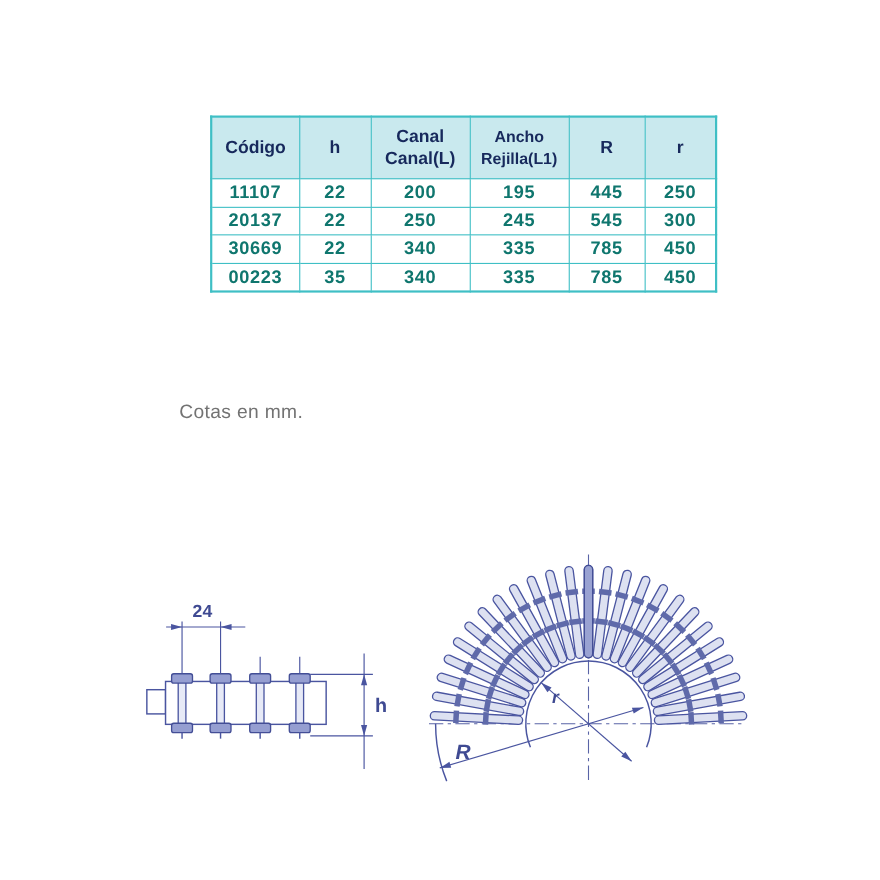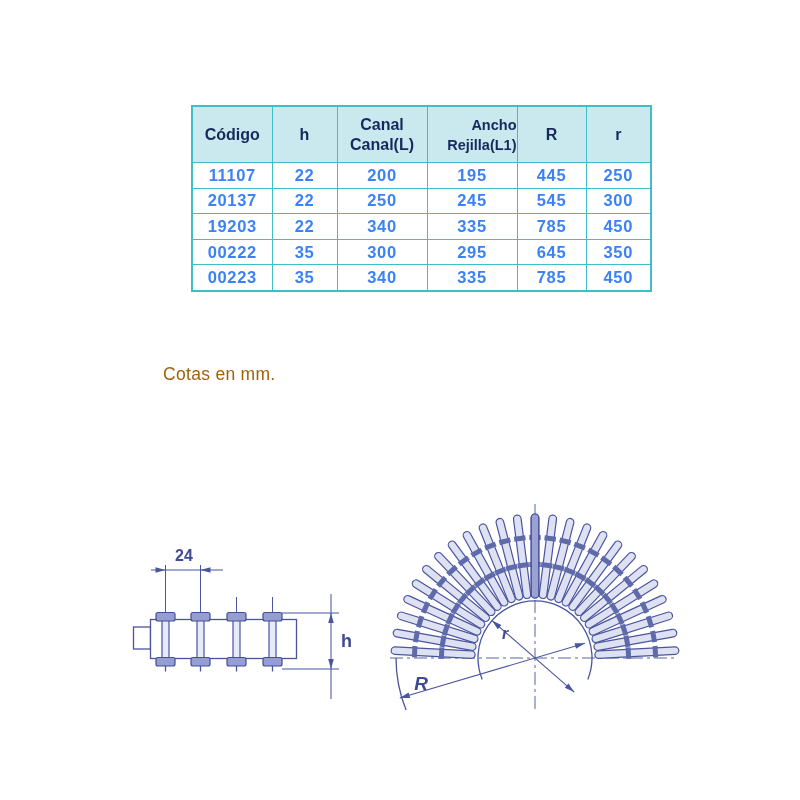--- a/index.html
+++ b/index.html
@@ -17,29 +17,29 @@
   table.spec th,table.spec td{
     border:1.5px solid #3fbfc5;
     text-align:center;vertical-align:middle;
     padding:0;margin:0;
   }
   table.spec th{
     background:#c9e9ee;color:#17295c;
     font-weight:bold;font-size:16px;line-height:20px;
     height:55px;
   }
-  table.spec th.hdr-small{font-size:14.5px;text-align:right;}
+  table.spec th.hdr-small{font-size:14.5px;}
   table.spec td{
-    background:#ffffff;color:#3b82f6;
+    background:#ffffff;color:#0f766e;
     font-weight:bold;font-size:16.5px;letter-spacing:0.6px;
     height:24.6px;
   }
   .caption{
     position:absolute;left:163px;top:364px;
-    font-size:17.5px;color:#a16207;letter-spacing:0.3px;
+    font-size:17.5px;color:#737373;letter-spacing:0.3px;
   }
   
   svg.draw{position:absolute;left:0;top:0;}
   .ln{stroke:#4a55a0;stroke-width:1.3;fill:none;}
   .thin{stroke:#4a55a0;stroke-width:1.05;fill:none;}
   .cl{stroke:#5a64a6;stroke-width:1;fill:none;stroke-dasharray:13 4 3 4;}
   .white{fill:#ffffff;stroke:#4a55a0;stroke-width:1.3;}
   .shank{fill:#e7eaf7;stroke:#4a55a0;stroke-width:1.2;}
   .flange{fill:#959ed1;stroke:#434e96;stroke-width:1.2;}
   .bar{fill:#dde1f1;stroke:#4a55a0;stroke-width:1.2;}
@@ -83,34 +83,26 @@
       </tr>
       <tr>
         <td>20137</td>
         <td>22</td>
         <td>250</td>
         <td>245</td>
         <td>545</td>
         <td>300</td>
       </tr>
       <tr>
-        <td>19203</td>
+        <td>30669</td>
         <td>22</td>
         <td>340</td>
         <td>335</td>
         <td>785</td>
         <td>450</td>
-      </tr>
-      <tr>
-        <td>00222</td>
-        <td>35</td>
-        <td>300</td>
-        <td>295</td>
-        <td>645</td>
-        <td>350</td>
       </tr>
       <tr>
         <td>00223</td>
         <td>35</td>
         <td>340</td>
         <td>335</td>
         <td>785</td>
         <td>450</td>
       </tr>
     </tbody>

